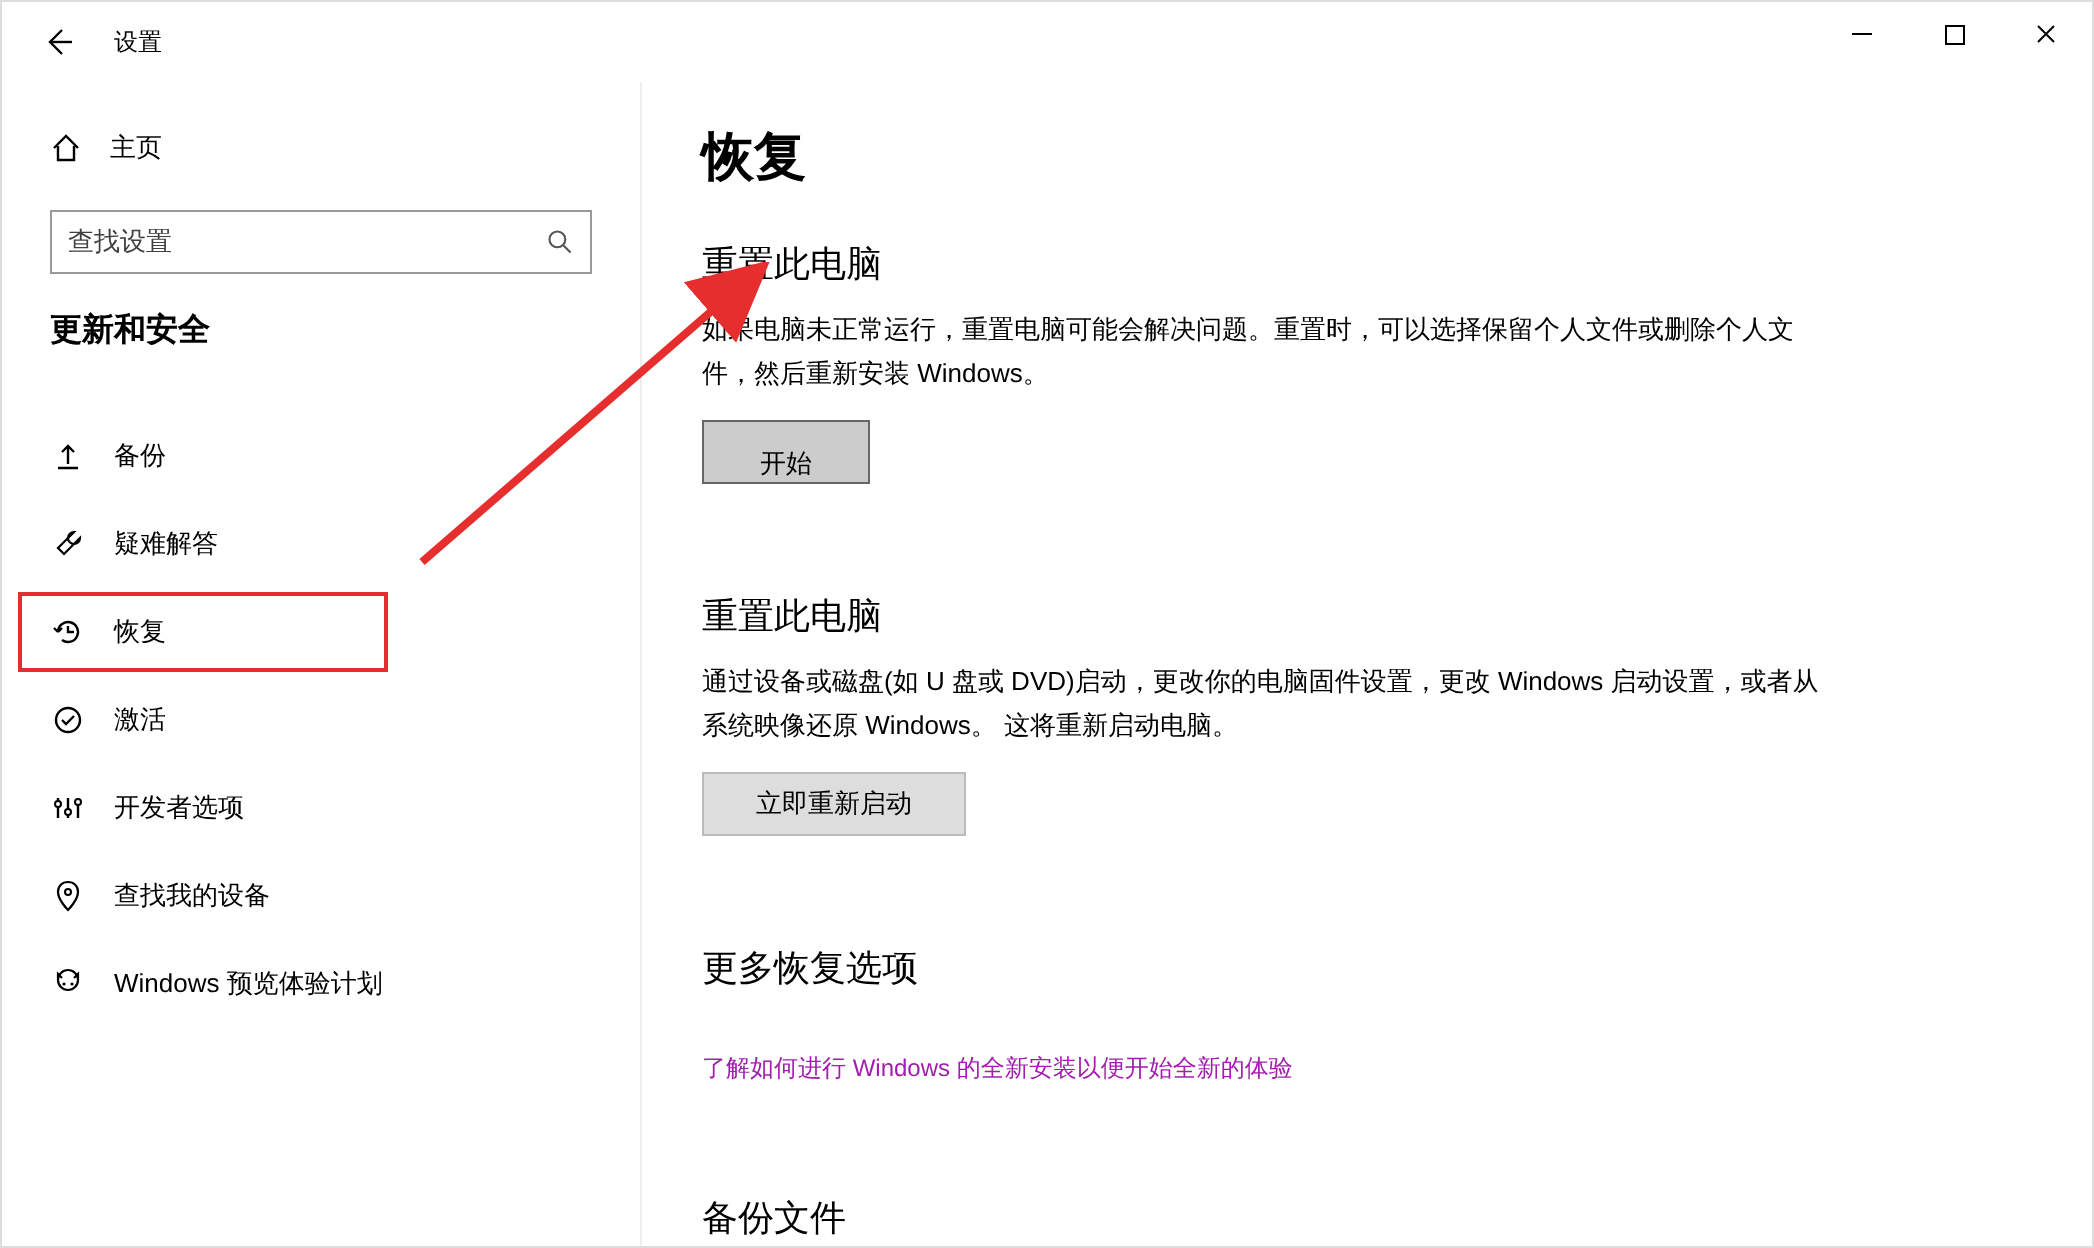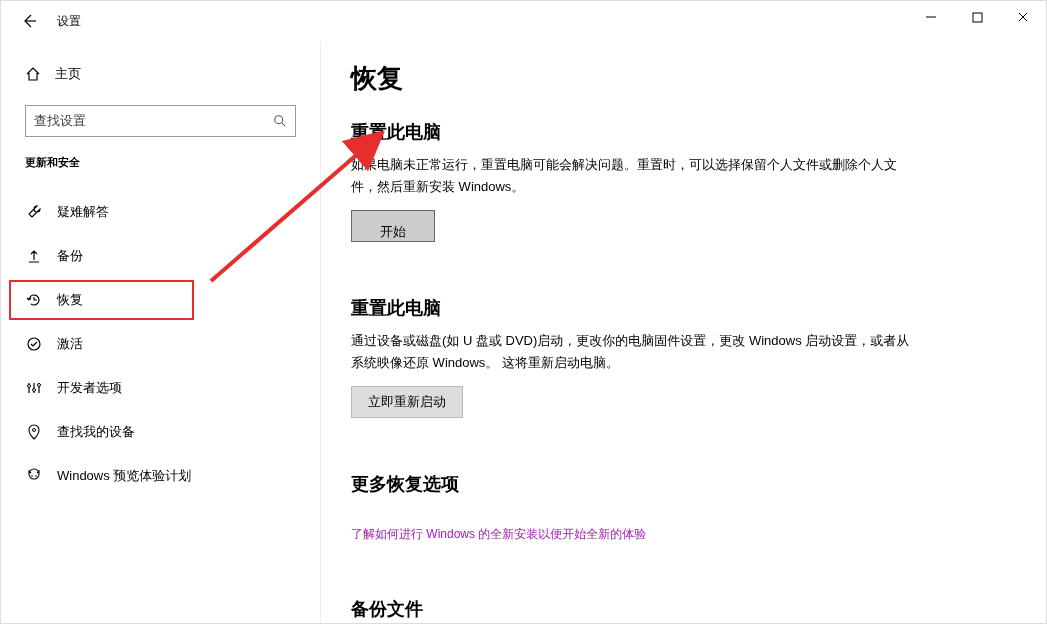--- a/index.html
+++ b/index.html
@@ -76,23 +76,23 @@
       align-items: center;
       padding: 0 8px;
       font-size: 13px;
       color: #666;
       background: #fff;
       cursor: text;
     }
     .search-box .ph { flex: 1; color: #404040; }
     .section-head {
       padding: 0 24px;
-      font-size: 11px;
+      font-size: 16px;
       font-weight: 600;
-      margin-bottom: 20px;
+      margin-bottom: 30px;
     }
     .nav-item {
       display: flex;
       align-items: center;
       height: 44px;
       padding-left: 24px;
       cursor: pointer;
       position: relative;
     }
     .nav-item .icon-slot {
@@ -116,21 +116,21 @@
       padding: 20px 40px 0 30px;
       overflow: hidden;
     }
     h1.page-title {
       font-size: 26px;
       font-weight: 600;
       margin-bottom: 24px;
     }
     h2.sec-title {
       font-size: 18px;
-      font-weight: 700;
+      font-weight: 400;
       margin-top: 18px;
       margin-bottom: 10px;
     }
     p.desc {
       font-size: 13px;
       line-height: 1.7;
       max-width: 560px;
       margin-bottom: 12px;
     }
     button.action-btn {
@@ -138,21 +138,21 @@
       height: 32px;
       padding: 12px 18px;
       border: 1px solid #666;
       background: #ccc;
       font-size: 13px;
       cursor: pointer;
       font-family: inherit;
     }
     button.secondary-btn {
       height: 32px;
-      padding: 0 16px;
+      padding: 0 26px;
       border: 1px solid #bbb;
       background: #ddd;
       font-size: 13px;
       cursor: pointer;
       font-family: inherit;
     }
     a.link {
       color: #a21caf;
       text-decoration: none;
       font-size: 12px;
@@ -216,33 +216,33 @@
           <path d="M10 10 L14 14" stroke="#555" stroke-width="1.2"></path>
         </svg>
       </div>
     </div>
 
     <div class="section-head">更新和安全</div>
 
     <div class="nav-item">
       <span class="icon-slot">
         <svg width="16" height="16" viewBox="0 0 16 16">
+            <path d="M8 12 V3 M5 6 L8 3 L11 6 M3 14 H13" stroke="#000" stroke-width="1.2" fill="none"></path>
+          </svg>
+      </span>
+      <span class="nav-label">备份</span>
+    </div>
+
+    <div class="nav-item">
+      <span class="icon-slot">
+        <svg width="16" height="16" viewBox="0 0 16 16">
             <path d="M11 2 A3 3 0 1 0 14 5 L9 10 L6 13 L3 10 L6 7 Z" stroke="#000" stroke-width="1.1" fill="none"></path>
           </svg>
       </span>
       <span class="nav-label">疑难解答</span>
-    </div>
-
-    <div class="nav-item">
-      <span class="icon-slot">
-        <svg width="16" height="16" viewBox="0 0 16 16">
-            <path d="M8 12 V3 M5 6 L8 3 L11 6 M3 14 H13" stroke="#000" stroke-width="1.2" fill="none"></path>
-          </svg>
-      </span>
-      <span class="nav-label">备份</span>
     </div>
 
     <div class="nav-item" style="position:relative;">
       <div class="highlight-box" style="top:2px;"></div>
       <span class="icon-slot">
         <svg width="16" height="16" viewBox="0 0 16 16">
             <path d="M3 8 A5 5 0 1 1 5 12 M3 8 L1 6 M3 8 L5 6 M8 5 V8 H11" stroke="#000" stroke-width="1.2" fill="none"></path>
           </svg>
       </span>
       <span class="nav-label">恢复</span>

